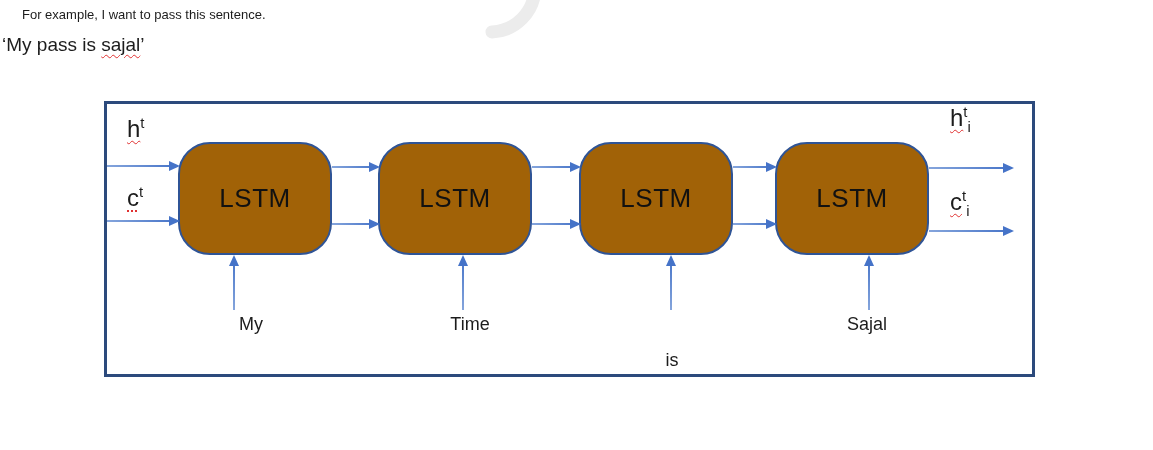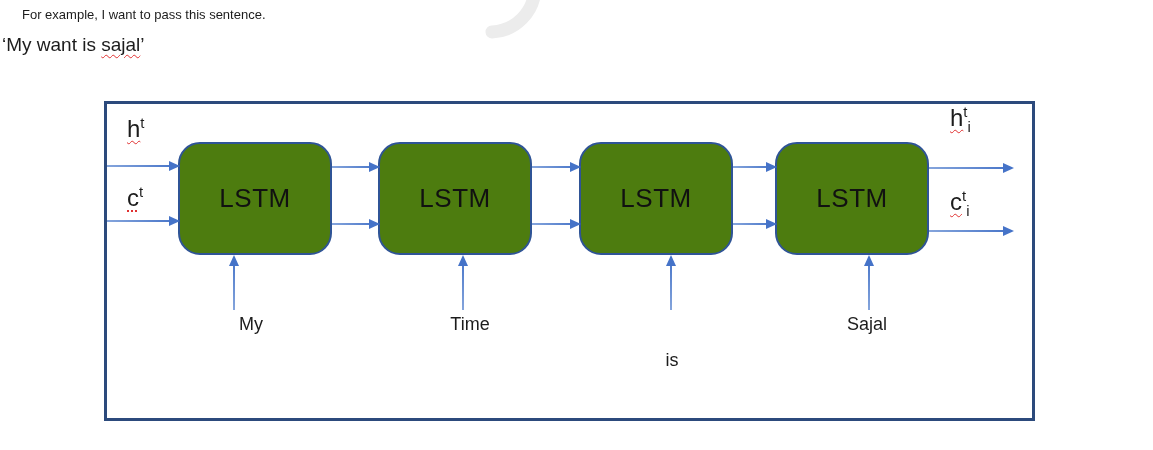--- a/index.html
+++ b/index.html
@@ -47,42 +47,42 @@
     text-underline-offset: 4px;
   }
 
   
   .arc { position: absolute; left: 450px; top: 0; pointer-events: none; }
 
   
   .frame {
     position: absolute;
     left: 104px; top: 101px;
-    width: 931px; height: 320px;
+    width: 931px; height: 276px;
     border: 3px solid var(--frame-border);
     background: #ffffff;
     text-align: center;
   }
   .frame > * { position: absolute; }
 
   
   .state-label { font-size: 24px; color: var(--text); line-height: 28px; }
   .state-label sup { font-size: 0.62em; vertical-align: super; line-height: 0; }
   .state-label sub { font-size: 0.62em; vertical-align: sub; line-height: 0; }
   .h-in  { left: 20px;  top: 11px; }
   .c-in  { left: 20px;  top: 80px; }
   .h-out { left: 843px; top: 0; }
   .c-out { left: 843px; top: 84px; }
 
   
   .lstm {
     top: 38px; width: 154px; height: 113px;
     border: 2.5px solid var(--block-border);
-    border-radius: 22px;
-    background: #4d7c0f;
+    border-radius: 32px;
+    background: #a16207;
     display: flex; align-items: center; justify-content: center;
   }
   .lstm span { font-size: 26px; color: #111111; letter-spacing: 0.5px; }
   .b1 { left: 71px; }
   .b2 { left: 271px; }
   .b3 { left: 472px; }
   .b4 { left: 668px; }
 
   
   .h-arrow {
@@ -139,21 +139,21 @@
     transform: translateX(-50%);
     font-size: 19px; color: var(--text); white-space: nowrap;
   }
 </style>
 </head>
 <body>
 
 <div class="page">
 
   <div class="line1">For example, I want to pass this sentence.</div>
-  <div class="line2"><span>‘My want is </span><span class="wavy">sajal</span><span>’</span></div>
+  <div class="line2"><span>‘My pass is </span><span class="wavy">sajal</span><span>’</span></div>
 
   <svg class="arc" width="120" height="50" viewBox="0 0 120 50" aria-hidden="true">
     <path d="M 42 32 A 45 45 0 0 0 85 -12" fill="none" stroke="#ececec" stroke-width="13" stroke-linecap="round"></path>
   </svg>
 
   <div class="frame">
 
     <div class="state-label h-in"><span class="wavy">h</span><sup>t</sup></div>
     <div class="state-label c-in"><span class="reddot">c</span><sup>t</sup></div>
     <div class="state-label h-out"><span class="wavy">h</span><sup>t</sup><sub>i</sub></div>

